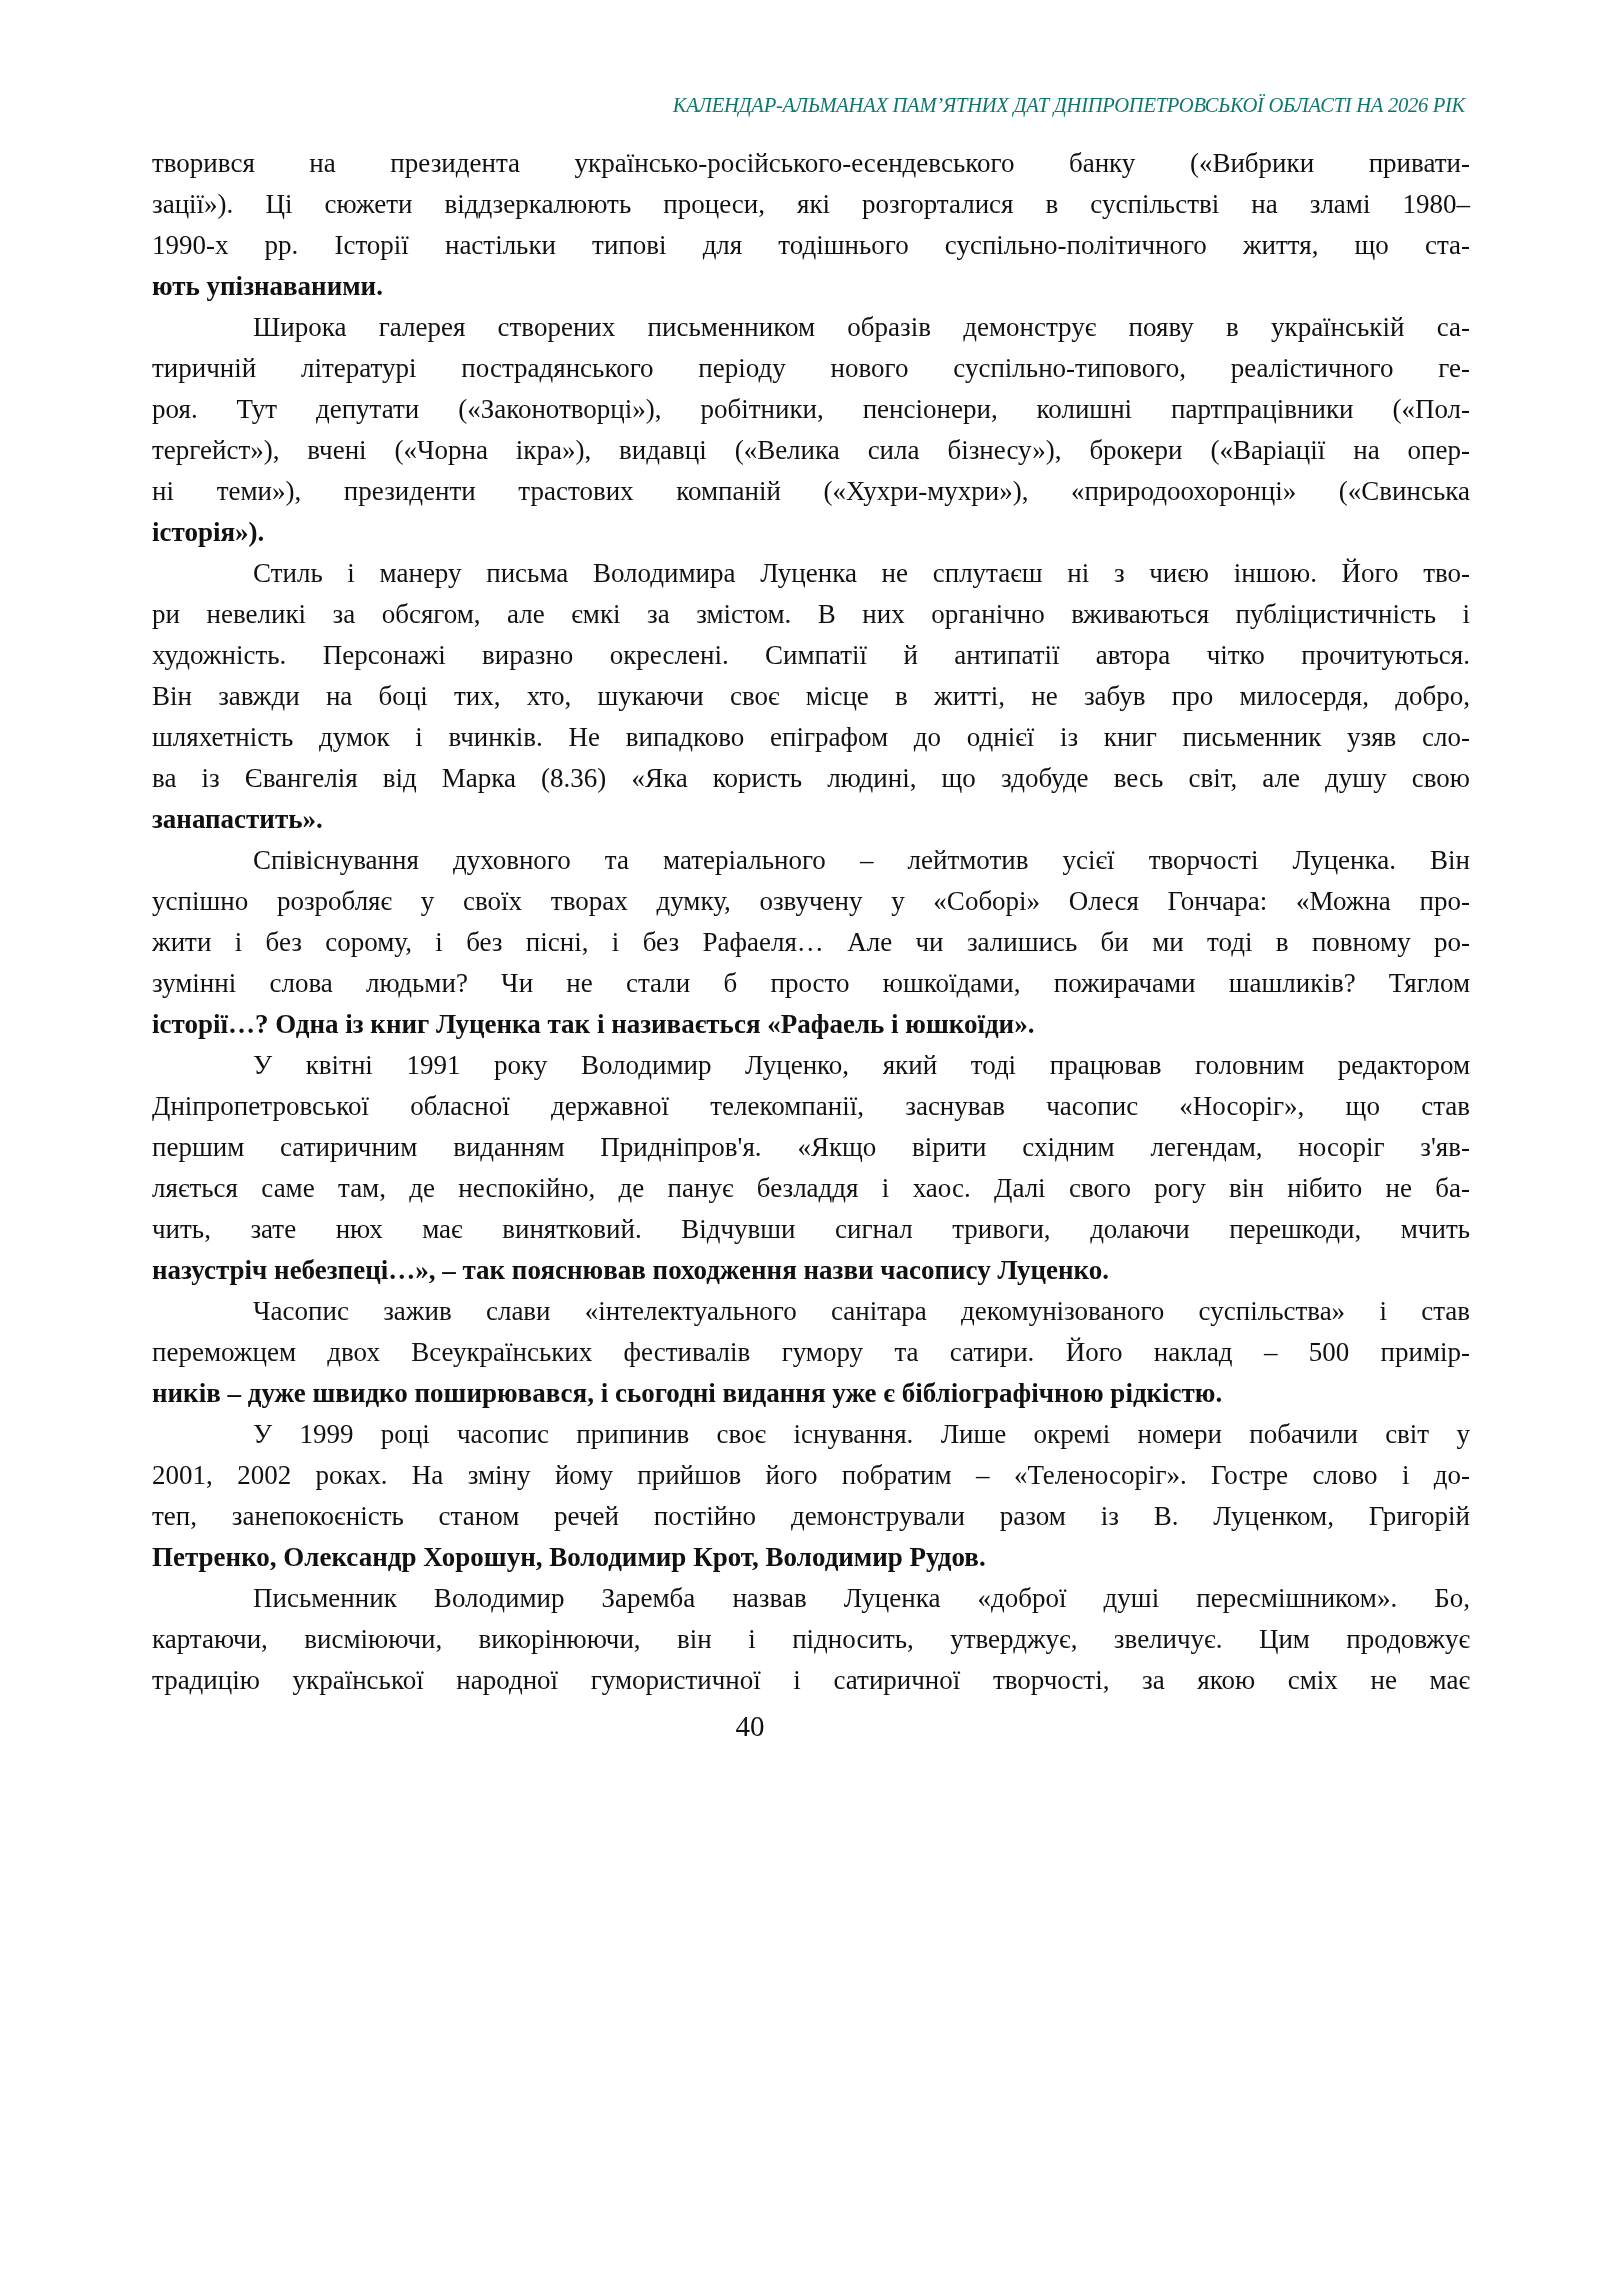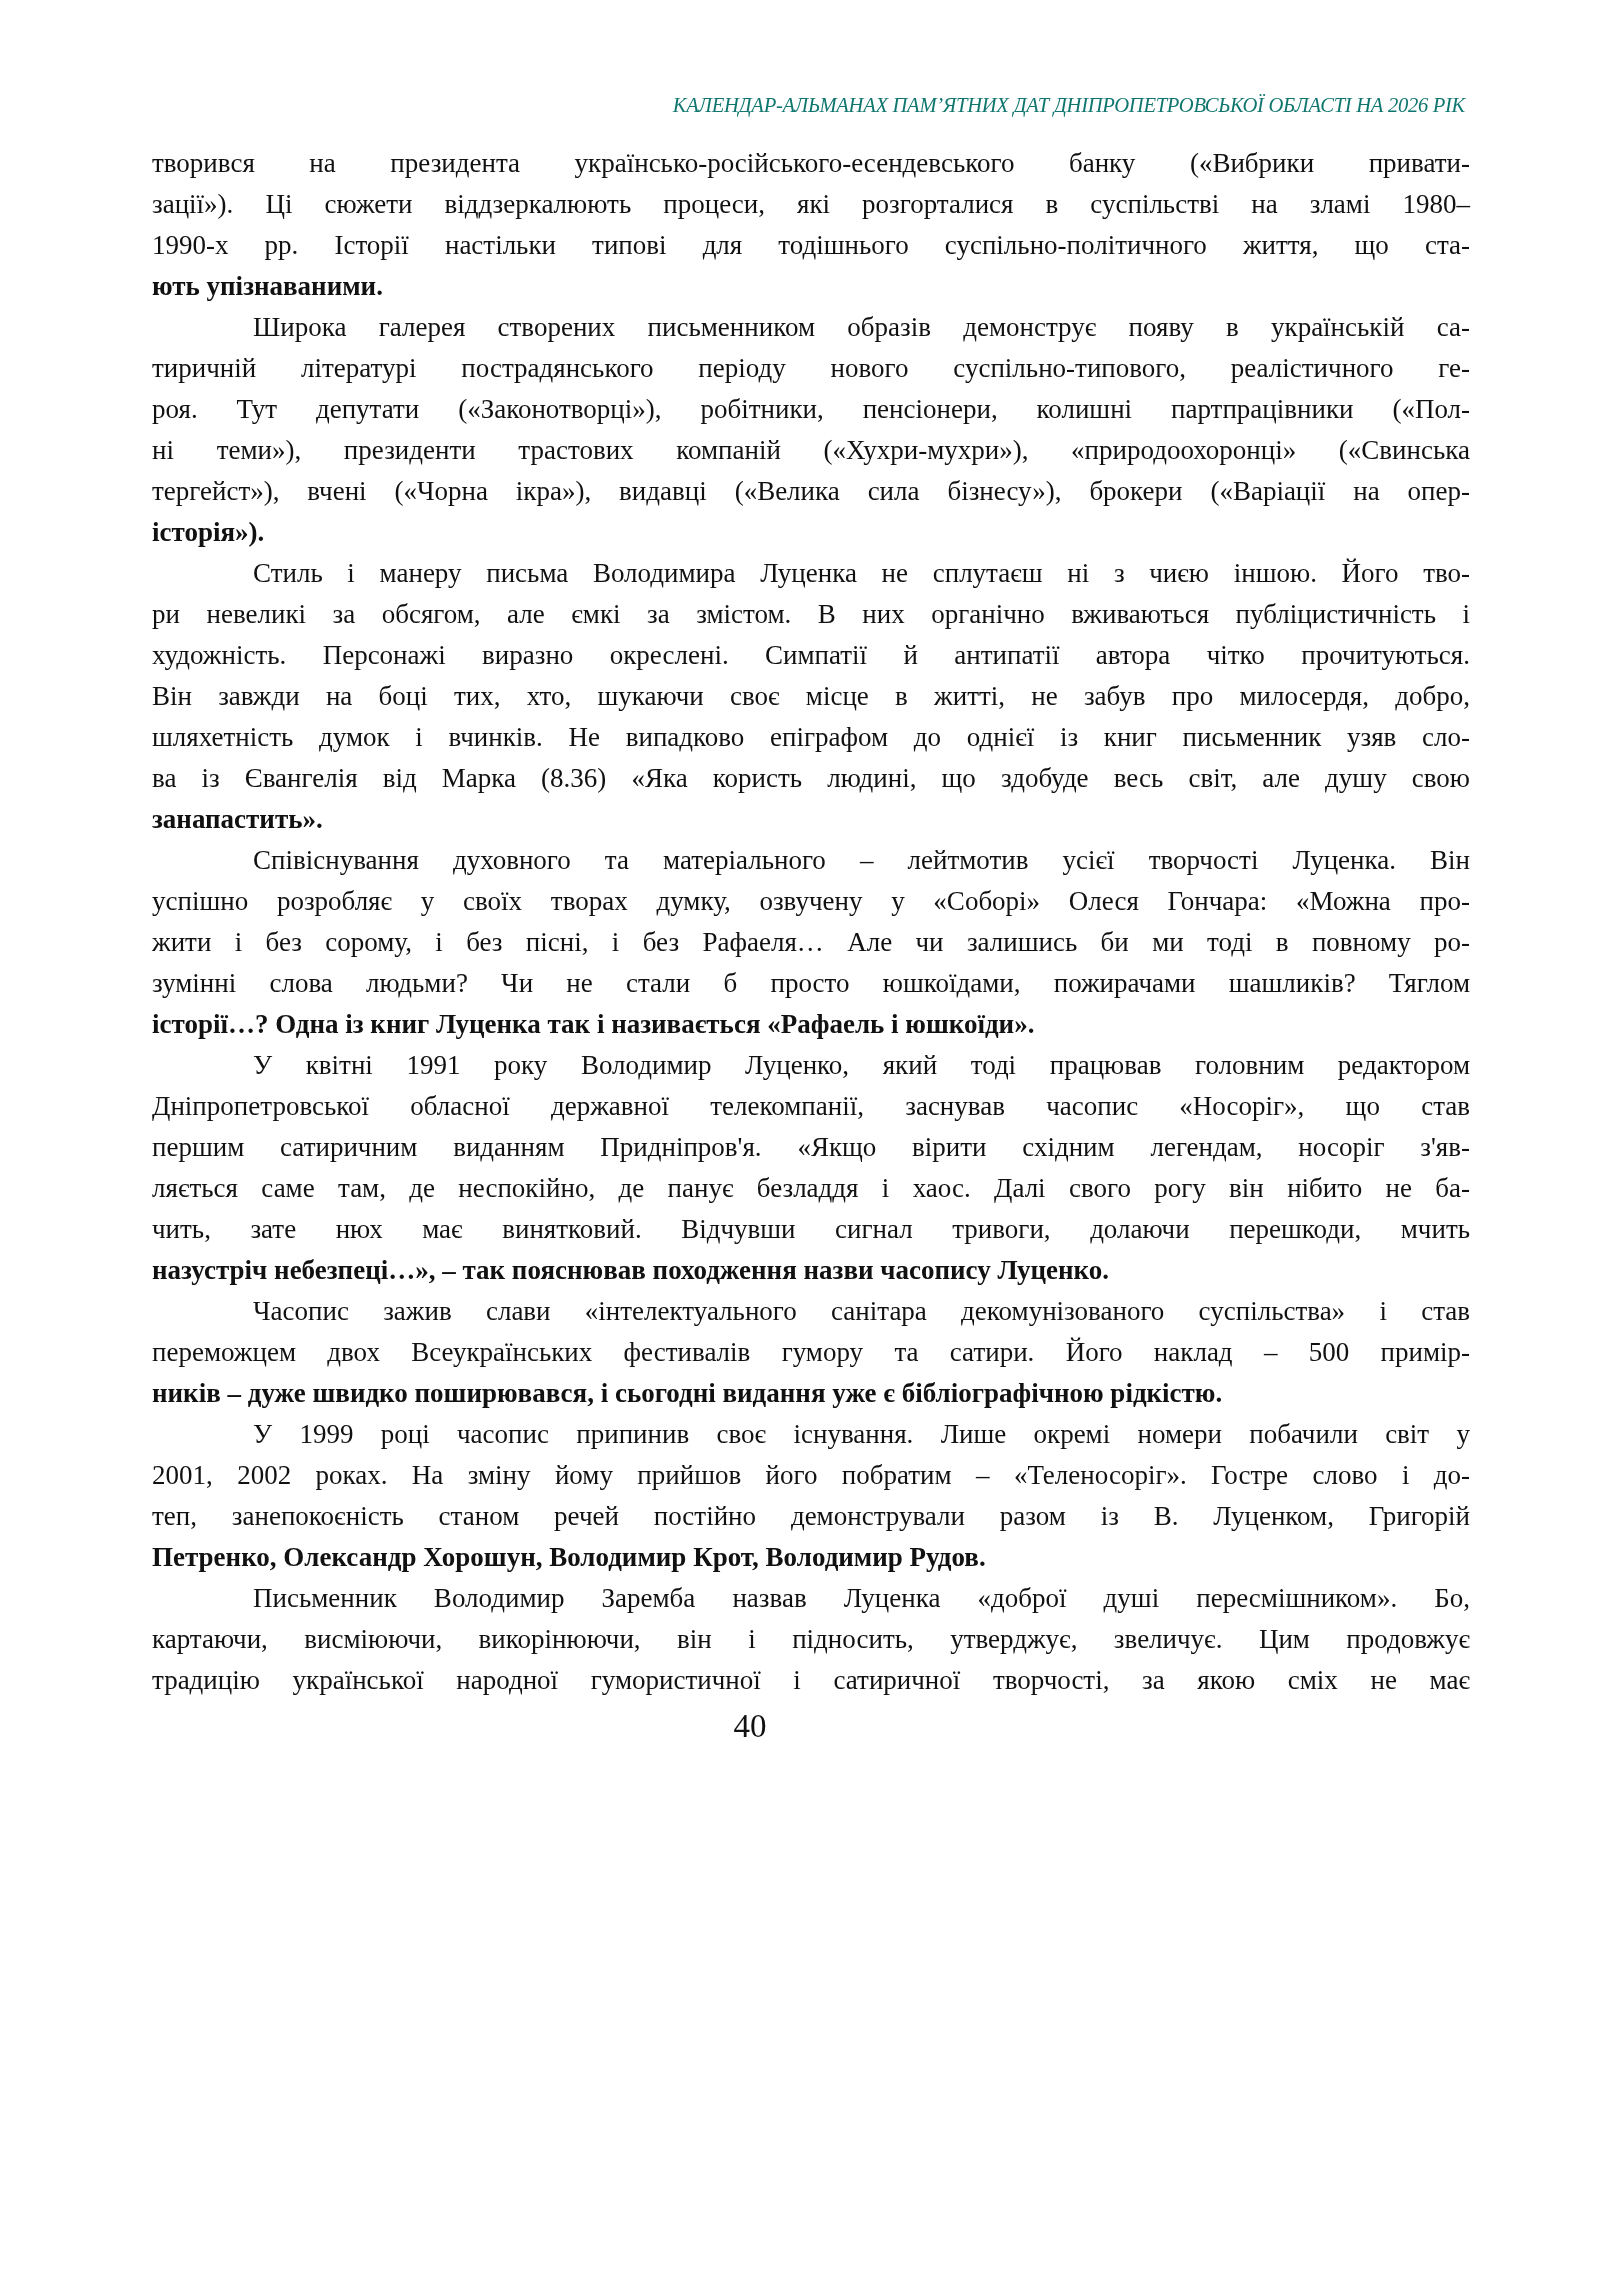--- a/index.html
+++ b/index.html
@@ -43,42 +43,42 @@
     overflow: visible;
   }
   .line.first { padding-left: 101px; }
   .line.last { text-align-last: left; font-weight: bold; }
   .page-number {
     position: absolute;
     top: 1709px;
     left: 0;
     width: 1500px;
     text-align: center;
-    font-size: 33px;
+    font-size: 29px;
     line-height: 35px;
   }
 </style>
 </head>
 <body>
 
 <div class="running-header">КАЛЕНДАР-АЛЬМАНАХ ПАМ’ЯТНИХ ДАТ ДНІПРОПЕТРОВСЬКОЇ ОБЛАСТІ НА 2026 РІК</div>
 
 <div class="body-text" id="body-text">
     <div class="paragraph">
       <span class="line">творився на президента українсько-російського-есендевського банку («Вибрики привати-</span>
       <span class="line">зації»). Ці сюжети віддзеркалюють процеси, які розгорталися в суспільстві на зламі 1980–</span>
       <span class="line">1990-х рр. Історії настільки типові для тодішнього суспільно-політичного життя, що ста-</span>
       <span class="line last">ють упізнаваними.</span>
     </div>
     <div class="paragraph">
       <span class="line first">Широка галерея створених письменником образів демонструє появу в українській са-</span>
       <span class="line">тиричній літературі пострадянського періоду нового суспільно-типового, реалістичного ге-</span>
       <span class="line">роя. Тут депутати («Законотворці»), робітники, пенсіонери, колишні партпрацівники («Пол-</span>
+      <span class="line">тергейст»), вчені («Чорна ікра»), видавці («Велика сила бізнесу»), брокери («Варіації на опер-</span>
       <span class="line">ні теми»), президенти трастових компаній («Хухри-мухри»), «природоохоронці» («Свинська</span>
-      <span class="line">тергейст»), вчені («Чорна ікра»), видавці («Велика сила бізнесу»), брокери («Варіації на опер-</span>
       <span class="line last">історія»).</span>
     </div>
     <div class="paragraph">
       <span class="line first">Стиль і манеру письма Володимира Луценка не сплутаєш ні з чиєю іншою. Його тво-</span>
       <span class="line">ри невеликі за обсягом, але ємкі за змістом. В них органічно вживаються публіцистичність і</span>
       <span class="line">художність. Персонажі виразно окреслені. Симпатії й антипатії автора чітко прочитуються.</span>
       <span class="line">Він завжди на боці тих, хто, шукаючи своє місце в житті, не забув про милосердя, добро,</span>
       <span class="line">шляхетність думок і вчинків. Не випадково епіграфом до однієї із книг письменник узяв сло-</span>
       <span class="line">ва із Євангелія від Марка (8.36) «Яка користь людині, що здобуде весь світ, але душу свою</span>
       <span class="line last">занапастить».</span>

